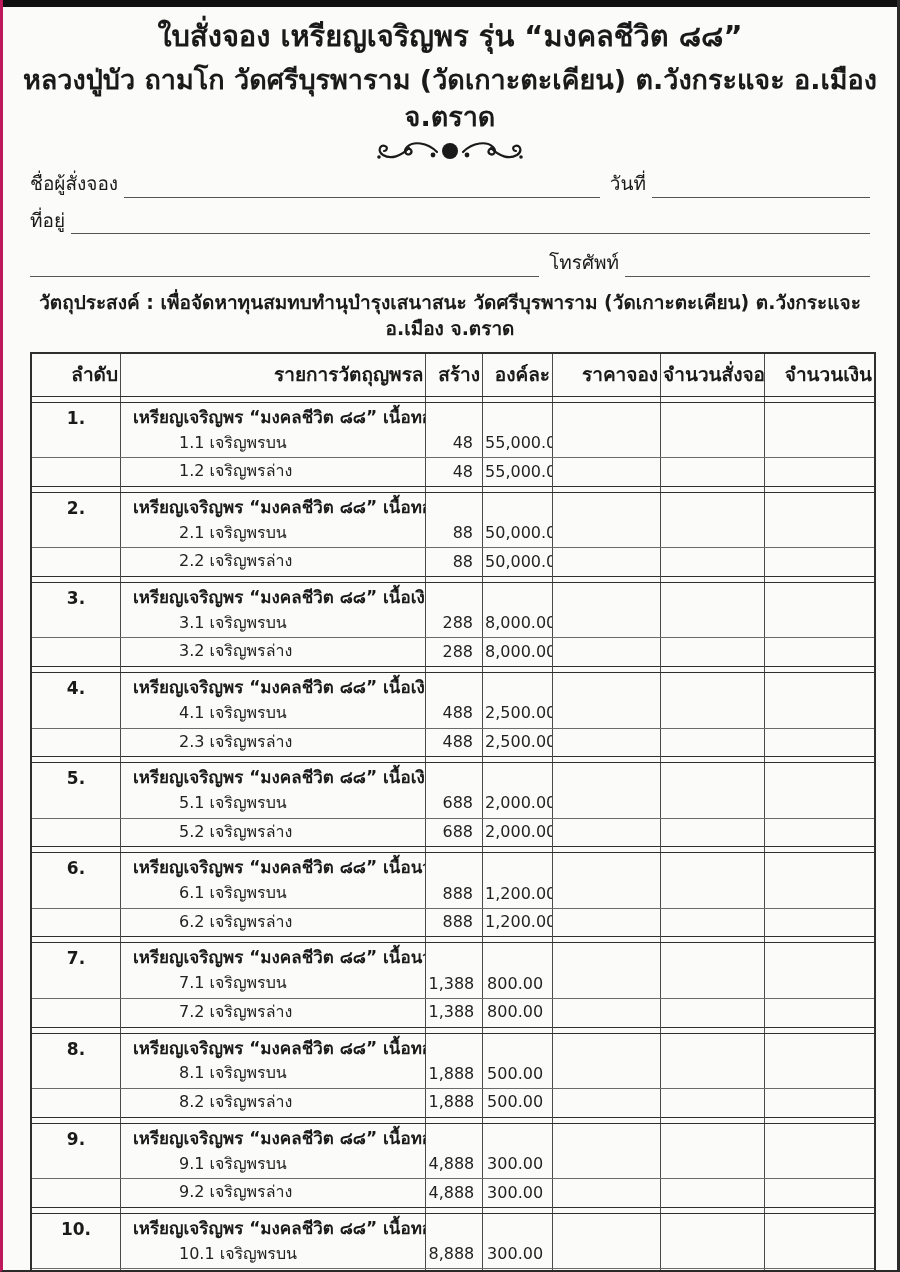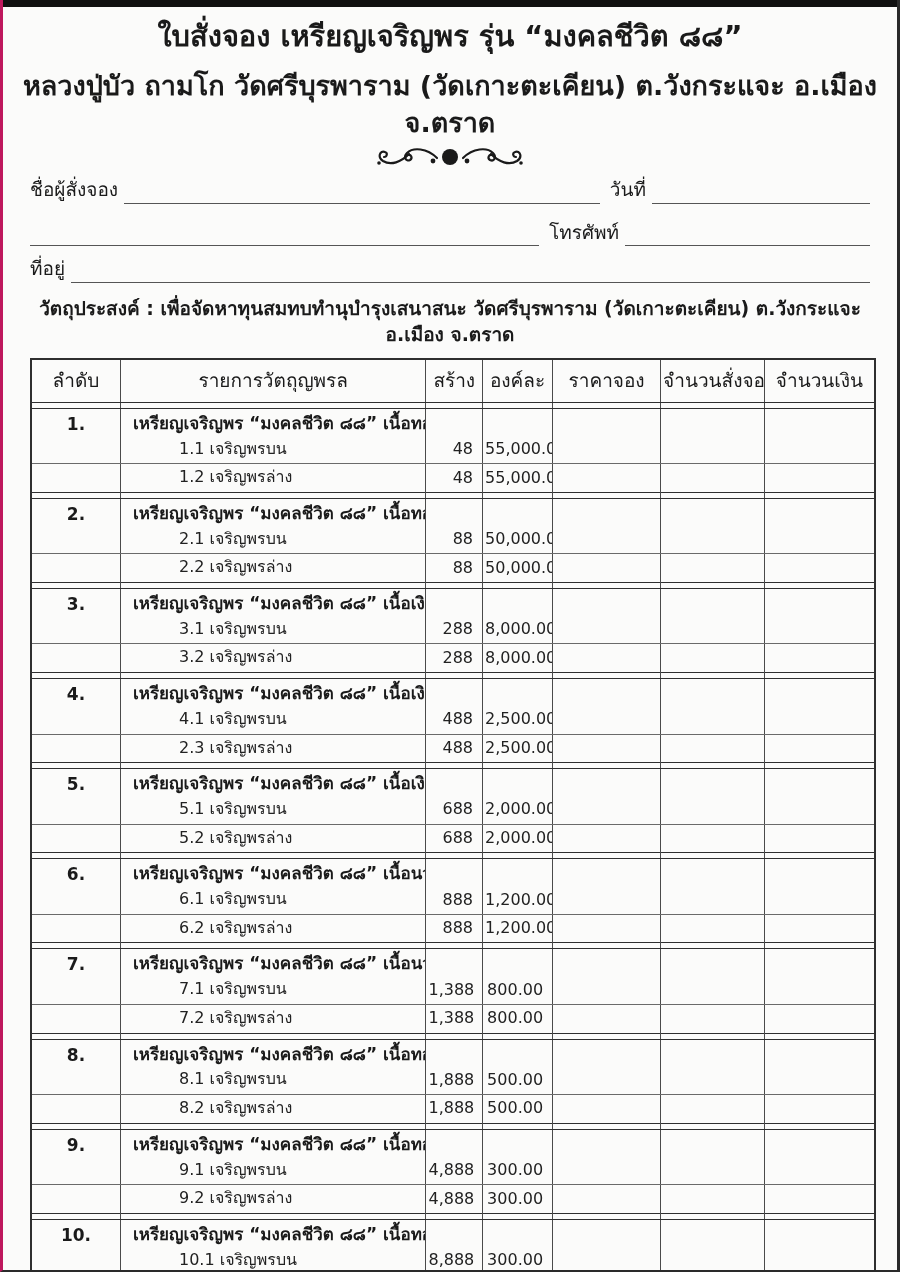--- a/index.html
+++ b/index.html
@@ -19,21 +19,21 @@
     overflow: hidden;
   }
   .topbar { height: 7px; background: #101010; }
 
   
   .title1 {
     margin-top: 10px; text-align: center;
     font-size: 29px; font-weight: bold; line-height: 1.35;
   }
   .title2 {
-    margin-top: 12px; text-align: center;
+    margin-top: 6px; text-align: center;
     font-size: 27px; font-weight: bold; line-height: 1.35;
   }
   .ornament { text-align: center; margin: 3px 0 2px; height: 30px; }
   .ornament svg { vertical-align: middle; }
 
   
   .fields { padding: 0 27px; }
   .frow { display: flex; align-items: flex-end; font-size: 19px; }
   .frow .lbl { white-space: nowrap; padding: 0 6px 1px 0; line-height: 1.4; }
   .frow .lbl.mid { padding-left: 10px; }
@@ -61,21 +61,21 @@
   table.order col.c-each { width: 8.3%; }
   table.order col.c-price{ width: 12.8%; }
   table.order col.c-qty  { width: 12.3%; }
   table.order col.c-amt  { width: 13.1%; }
   table.order th, table.order td {
     border-left: 1px solid #4a4a4a;
     border-right: 1px solid #4a4a4a;
     overflow: hidden;
   }
   table.order thead th {
-    font-size: 19px; font-weight: normal; text-align: center;
+    font-size: 19px; font-weight: bold; text-align: right;
     padding: 8px 2px 9px; line-height: 1.3;
     border-bottom: 1.5px solid #2f2f2f;
     white-space: nowrap;
   }
   tr.spacer td {
     height: 6px; padding: 0;
     border-top: 1.5px solid #2f2f2f;
     border-bottom: 1.5px solid #2f2f2f;
   }
   tr.desc-row td { padding-top: 3px; }
@@ -112,28 +112,28 @@
     </svg>
   </div>
 
   <div class="fields">
     <div class="frow row-a">
       <span class="lbl">ชื่อผู้สั่งจอง</span>
       <span class="fill grow"></span>
       <span class="lbl mid">วันที่</span>
       <span class="fill w-date"></span>
     </div>
+    <div class="frow row-b">
+      <span class="lbl">ที่อยู่</span>
+      <span class="fill grow"></span>
+    </div>
     <div class="frow row-c">
       <span class="fill grow"></span>
       <span class="lbl mid">โทรศัพท์</span>
       <span class="fill w-phone"></span>
-    </div>
-    <div class="frow row-b">
-      <span class="lbl">ที่อยู่</span>
-      <span class="fill grow"></span>
     </div>
     <div class="purpose">วัตถุประสงค์ : เพื่อจัดหาทุนสมทบทำนุบำรุงเสนาสนะ วัดศรีบุรพาราม (วัดเกาะตะเคียน) ต.วังกระแจะ อ.เมือง จ.ตราด</div>
   </div>
 
   <table class="order">
     <colgroup>
       <col class="c-no">
         <col class="c-item">
         <col class="c-made">
         <col class="c-each">

